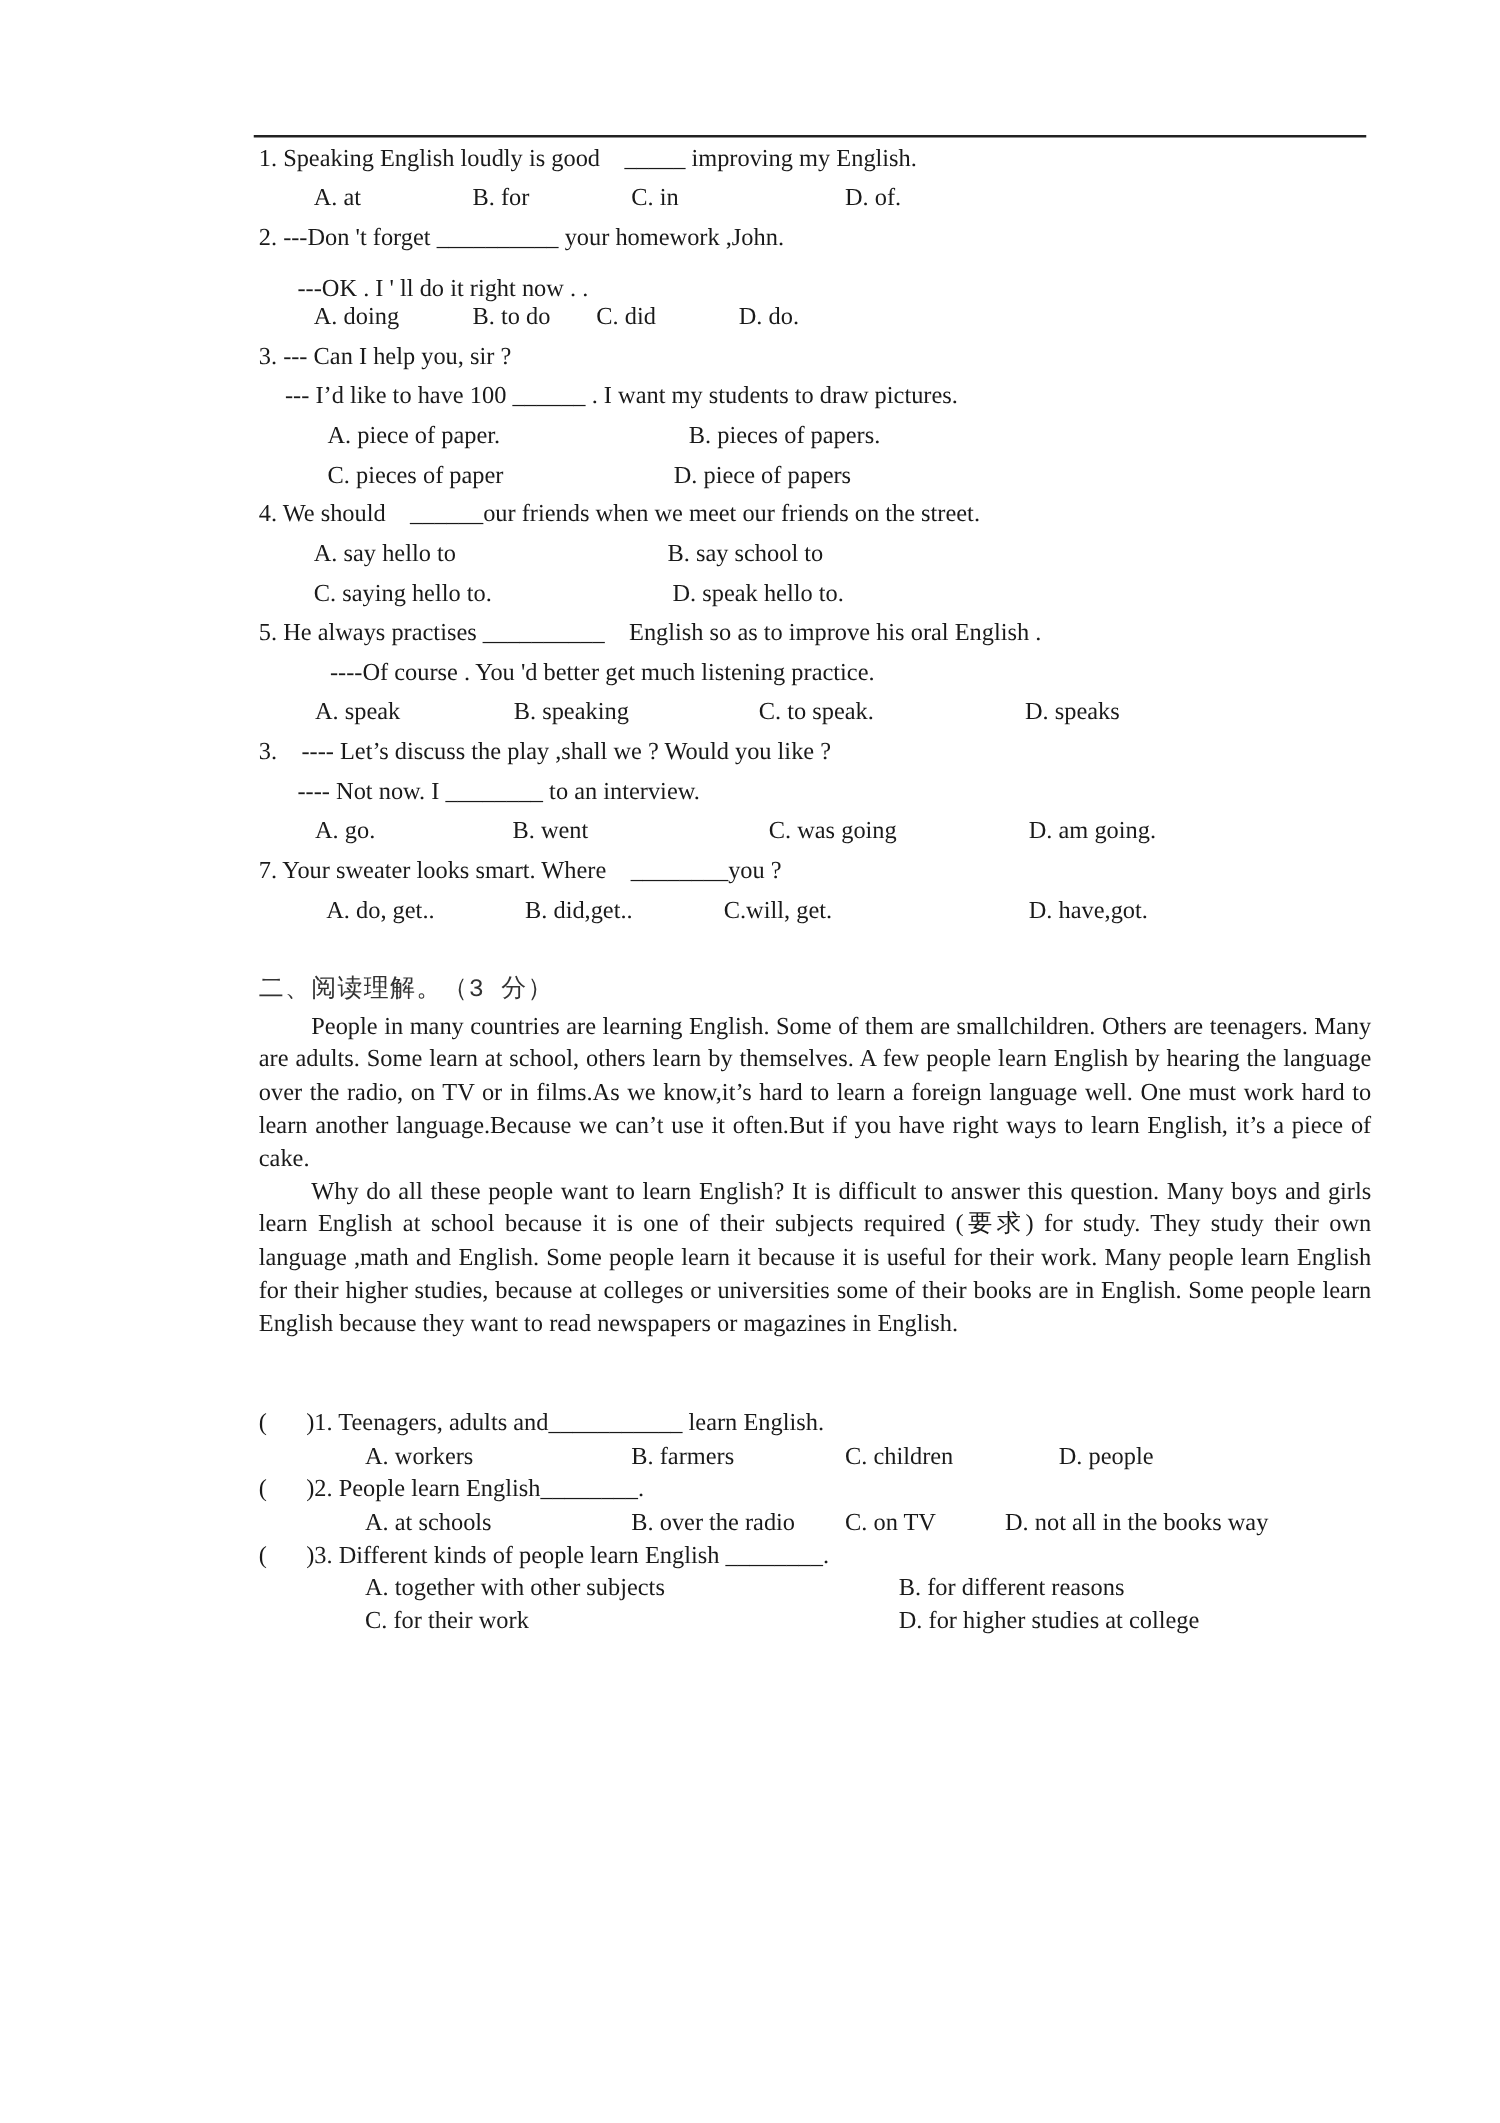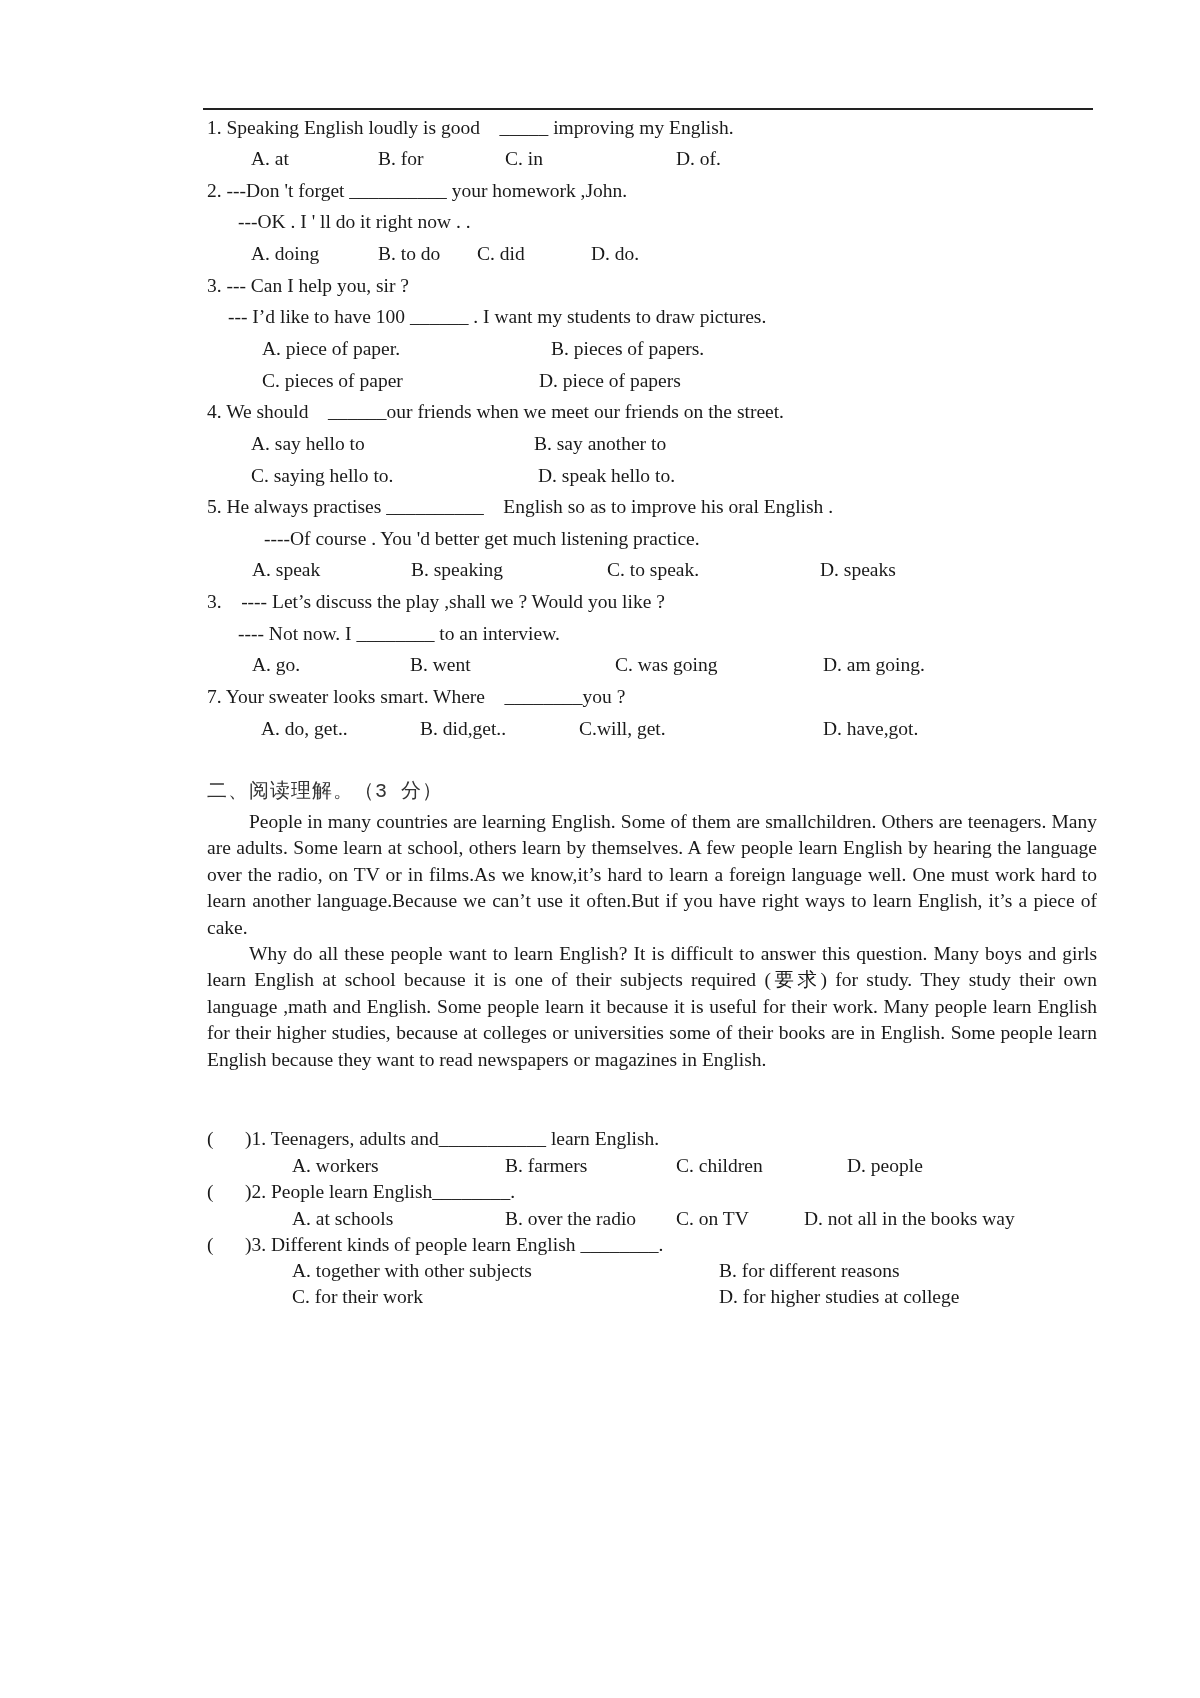--- a/index.html
+++ b/index.html
@@ -38,40 +38,40 @@
   <div>
     <div class="ln" style="left:207px;top:128px">1. Speaking English loudly is good    _____ improving my English.</div>
     <div class="ln" style="left:251px;top:159px">A. at</div>
     <div class="ln" style="left:378px;top:159px">B. for</div>
     <div class="ln" style="left:505px;top:159px">C. in</div>
     <div class="ln" style="left:676px;top:159px">D. of.</div>
   </div>
 
   <div>
     <div class="ln" style="left:207px;top:191px">2. ---Don 't forget __________ your homework ,John.</div>
-    <div class="ln" style="left:238px;top:222px">---OK . I ' ll do it right now . .</div>
+    <div class="ln" style="left:238px;top:232px">---OK . I ' ll do it right now . .</div>
     <div class="ln" style="left:251px;top:254px">A. doing</div>
     <div class="ln" style="left:378px;top:254px">B. to do</div>
     <div class="ln" style="left:477px;top:254px">C. did</div>
     <div class="ln" style="left:591px;top:254px">D. do.</div>
   </div>
 
   <div>
     <div class="ln" style="left:207px;top:286px">3. --- Can I help you, sir ?</div>
     <div class="ln" style="left:228px;top:317px">--- I’d like to have 100 ______ . I want my students to draw pictures.</div>
     <div class="ln" style="left:262px;top:349px">A. piece of paper.</div>
     <div class="ln" style="left:551px;top:349px">B. pieces of papers.</div>
     <div class="ln" style="left:262px;top:381px">C. pieces of paper</div>
     <div class="ln" style="left:539px;top:381px">D. piece of papers</div>
   </div>
 
   <div>
     <div class="ln" style="left:207px;top:412px">4. We should    ______our friends when we meet our friends on the street.</div>
     <div class="ln" style="left:251px;top:444px">A. say hello to</div>
-    <div class="ln" style="left:534px;top:444px">B. say another to</div>
+    <div class="ln" style="left:534px;top:444px">B. say school to</div>
     <div class="ln" style="left:251px;top:476px">C. saying hello to.</div>
     <div class="ln" style="left:538px;top:476px">D. speak hello to.</div>
   </div>
 
   <div>
     <div class="ln" style="left:207px;top:507px">5. He always practises __________    English so as to improve his oral English .</div>
     <div class="ln" style="left:264px;top:539px">----Of course . You 'd better get much listening practice.</div>
     <div class="ln" style="left:252px;top:570px">A. speak</div>
     <div class="ln" style="left:411px;top:570px">B. speaking</div>
     <div class="ln" style="left:607px;top:570px">C. to speak.</div>

